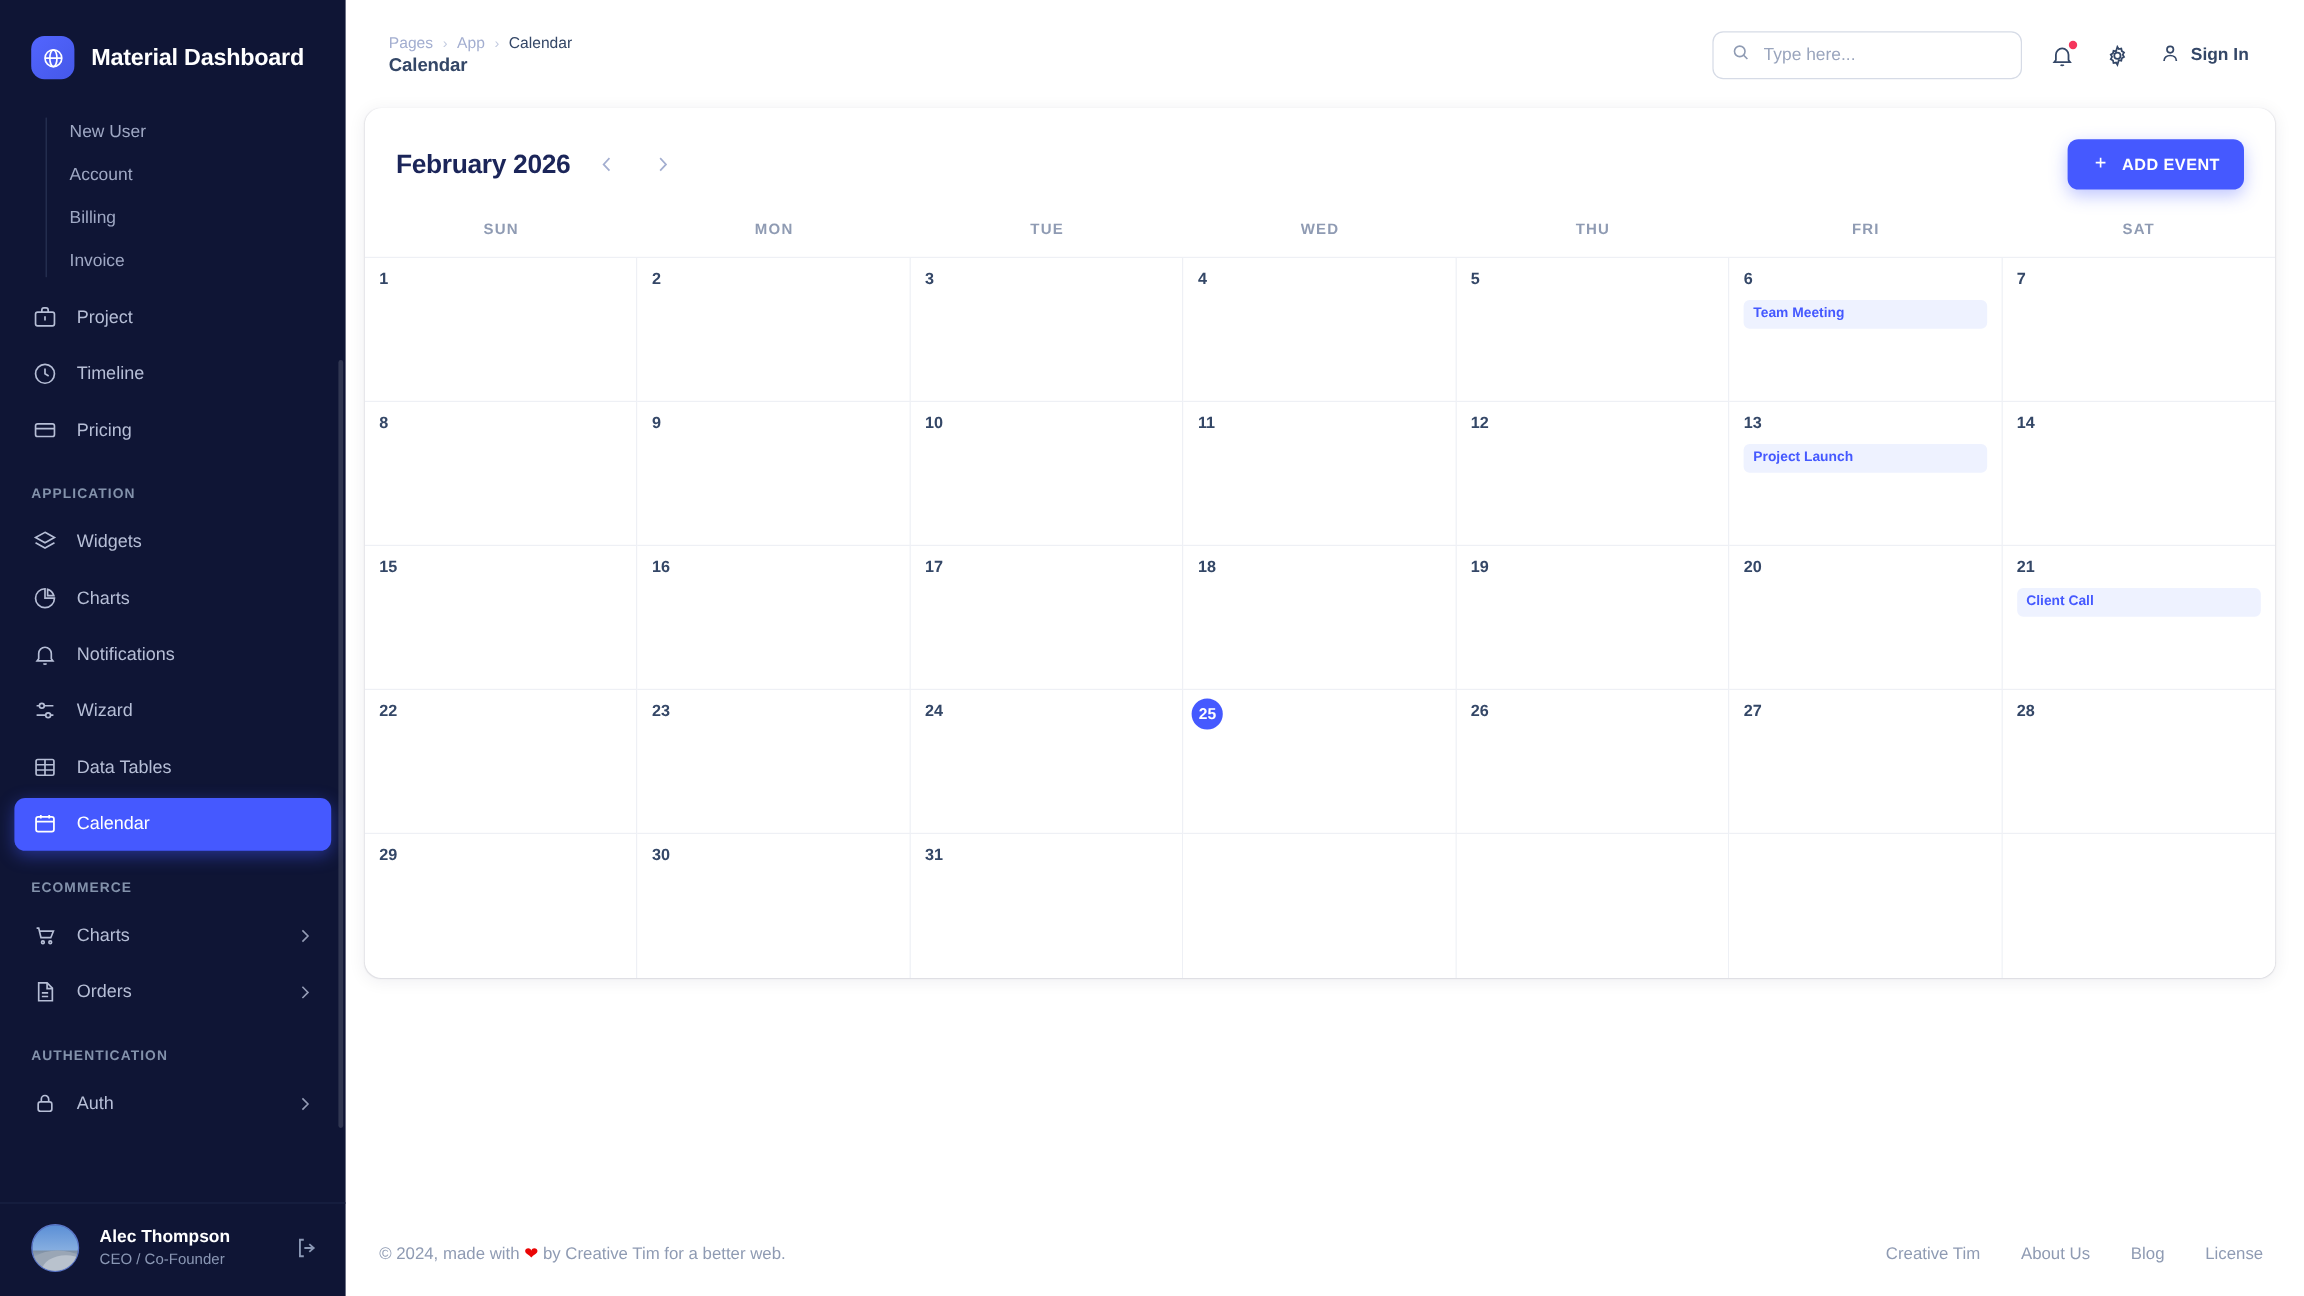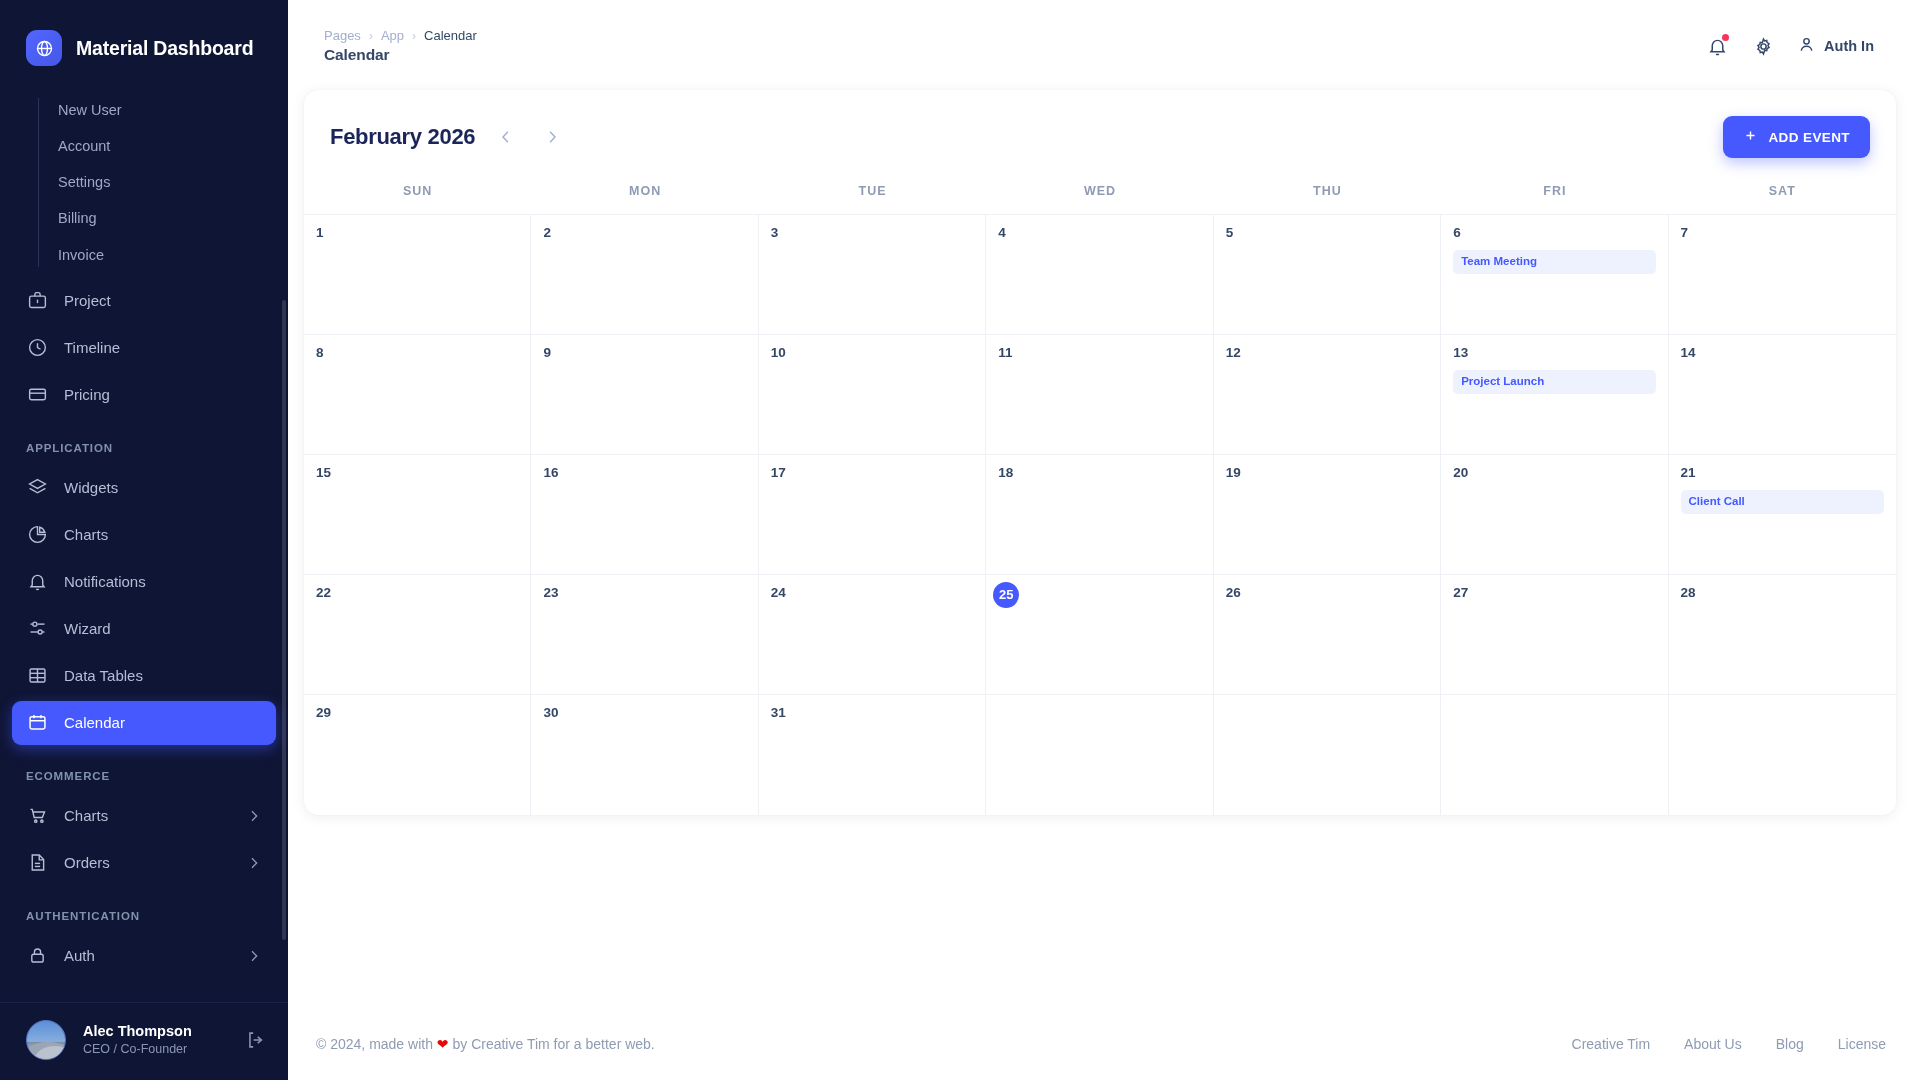--- a/index.html
+++ b/index.html
@@ -199,21 +199,20 @@
           <line x1="4" y1="12" x2="20" y2="12"></line>
         </svg>
       </div>
       <div class="brand-title">Material Dashboard</div>
     </div>
 
     <div class="nav-scroll">
       <div class="subnav">
         <a class="subitem">New User</a>
         <a class="subitem">Account</a>
-        <a class="subitem">Settings</a>
         <a class="subitem">Billing</a>
         <a class="subitem">Invoice</a>
       </div>
 
       <div class="nav-item">
         <span class="ico">
           <svg viewBox="0 0 24 24" fill="none" stroke="currentColor" stroke-width="1.6">
               <rect x="3" y="7" width="18" height="13" rx="2"></rect>
               <path d="M9 7V5a2 2 0 0 1 2-2h2a2 2 0 0 1 2 2v2"></path>
               <line x1="12" y1="11" x2="12" y2="15"></line>
@@ -395,20 +394,29 @@
           <span>Pages</span>
           <span class="sep">›</span>
           <span>App</span>
           <span class="sep">›</span>
           <span class="cur">Calendar</span>
         </div>
         <div class="page-title">Calendar</div>
       </div>
 
       <div class="nav-right">
+        <div class="search">
+          <span>
+            <svg viewBox="0 0 24 24" width="17" height="17" fill="none" stroke="currentColor" stroke-width="1.9">
+                <circle cx="11" cy="11" r="6.2"></circle>
+                <line x1="15.6" y1="15.6" x2="20" y2="20"></line>
+              </svg>
+          </span>
+          <input type="text" placeholder="Type here..." style="">
+        </div>
 
         <div class="icon-btn">
           <svg viewBox="0 0 24 24" width="21" height="21" fill="none" stroke="currentColor" stroke-width="1.7">
               <path d="M18 16V11a6 6 0 1 0-12 0v5l-1.5 2h15L18 16z"></path>
               <path d="M10.5 20.5a2 2 0 0 0 3 0"></path>
             </svg>
           <span class="dot"></span>
         </div>
 
         <div class="icon-btn">
@@ -418,21 +426,21 @@
             </svg>
         </div>
 
         <div class="signin">
           <span>
             <svg viewBox="0 0 24 24" width="19" height="19" fill="none" stroke="currentColor" stroke-width="1.8">
                 <circle cx="12" cy="8" r="3.4"></circle>
                 <path d="M5.5 20c0-3.6 2.9-5.8 6.5-5.8s6.5 2.2 6.5 5.8"></path>
               </svg>
           </span>
-          <span>Auth In</span>
+          <span>Sign In</span>
         </div>
       </div>
     </div>
 
     <div class="content">
       <section class="card">
         <div class="cal-head">
           <div class="cal-head-left">
             <div class="cal-month">February 2026</div>
             <button class="navbtn">

